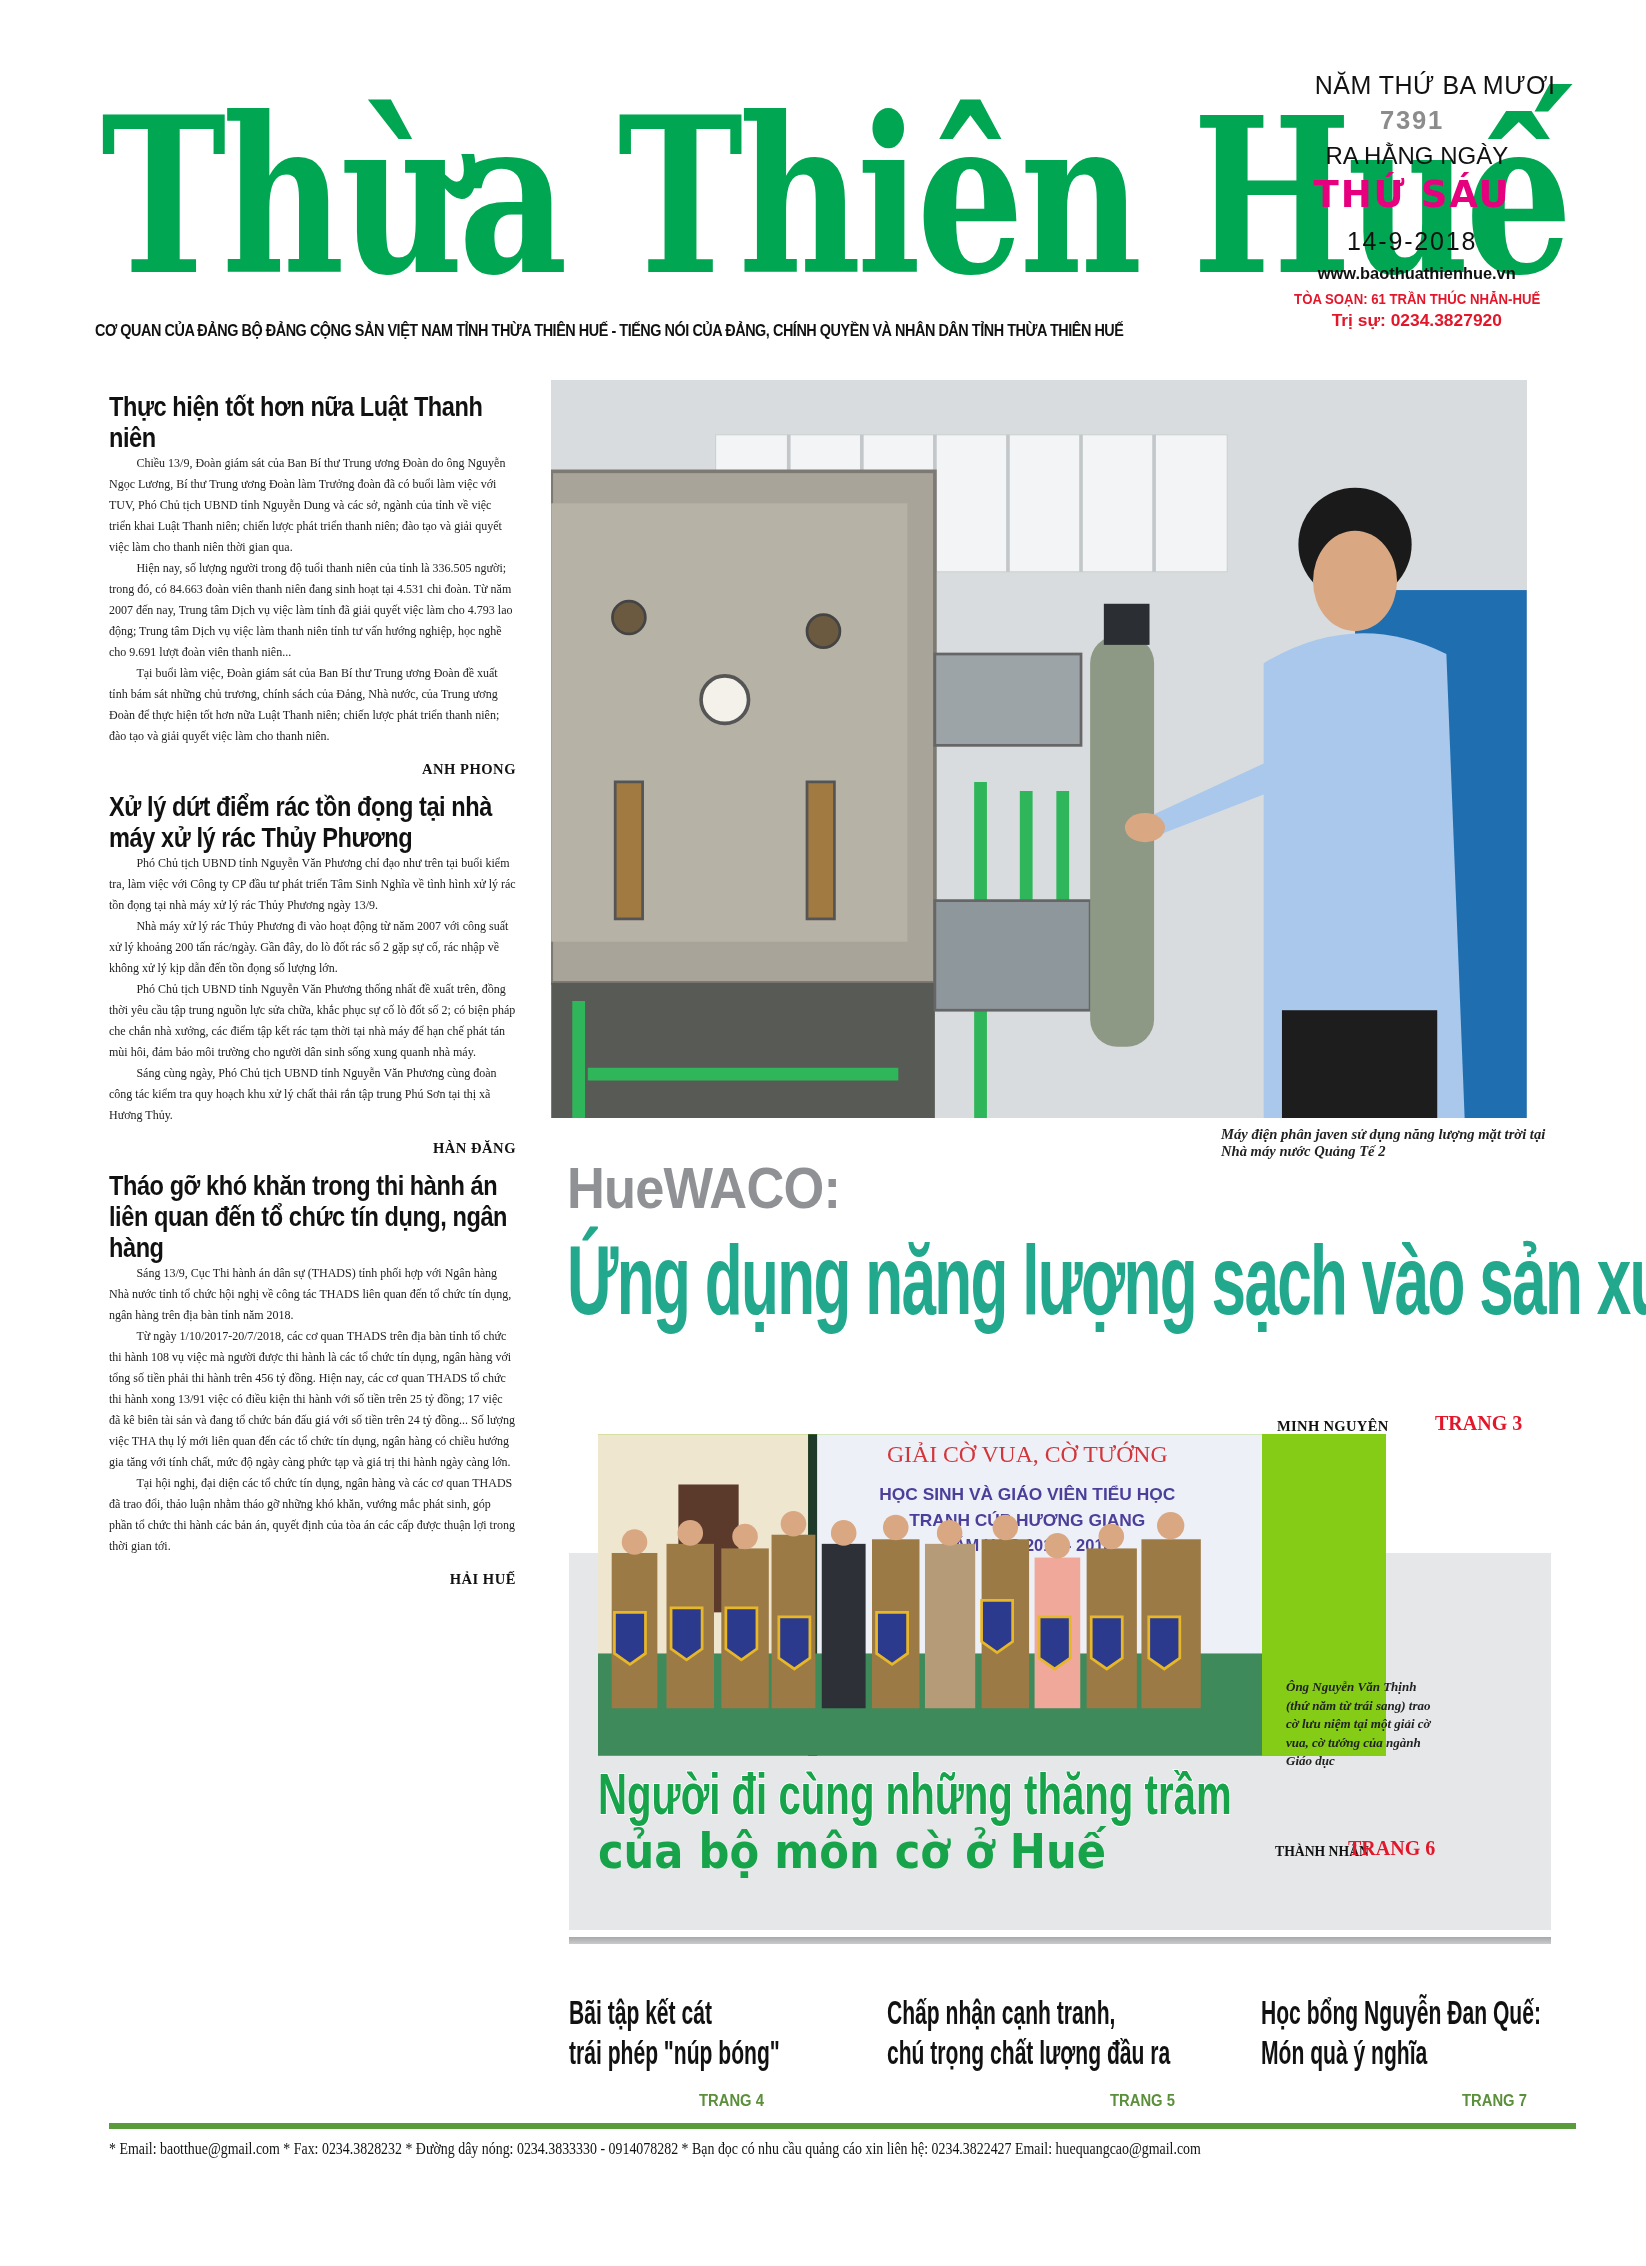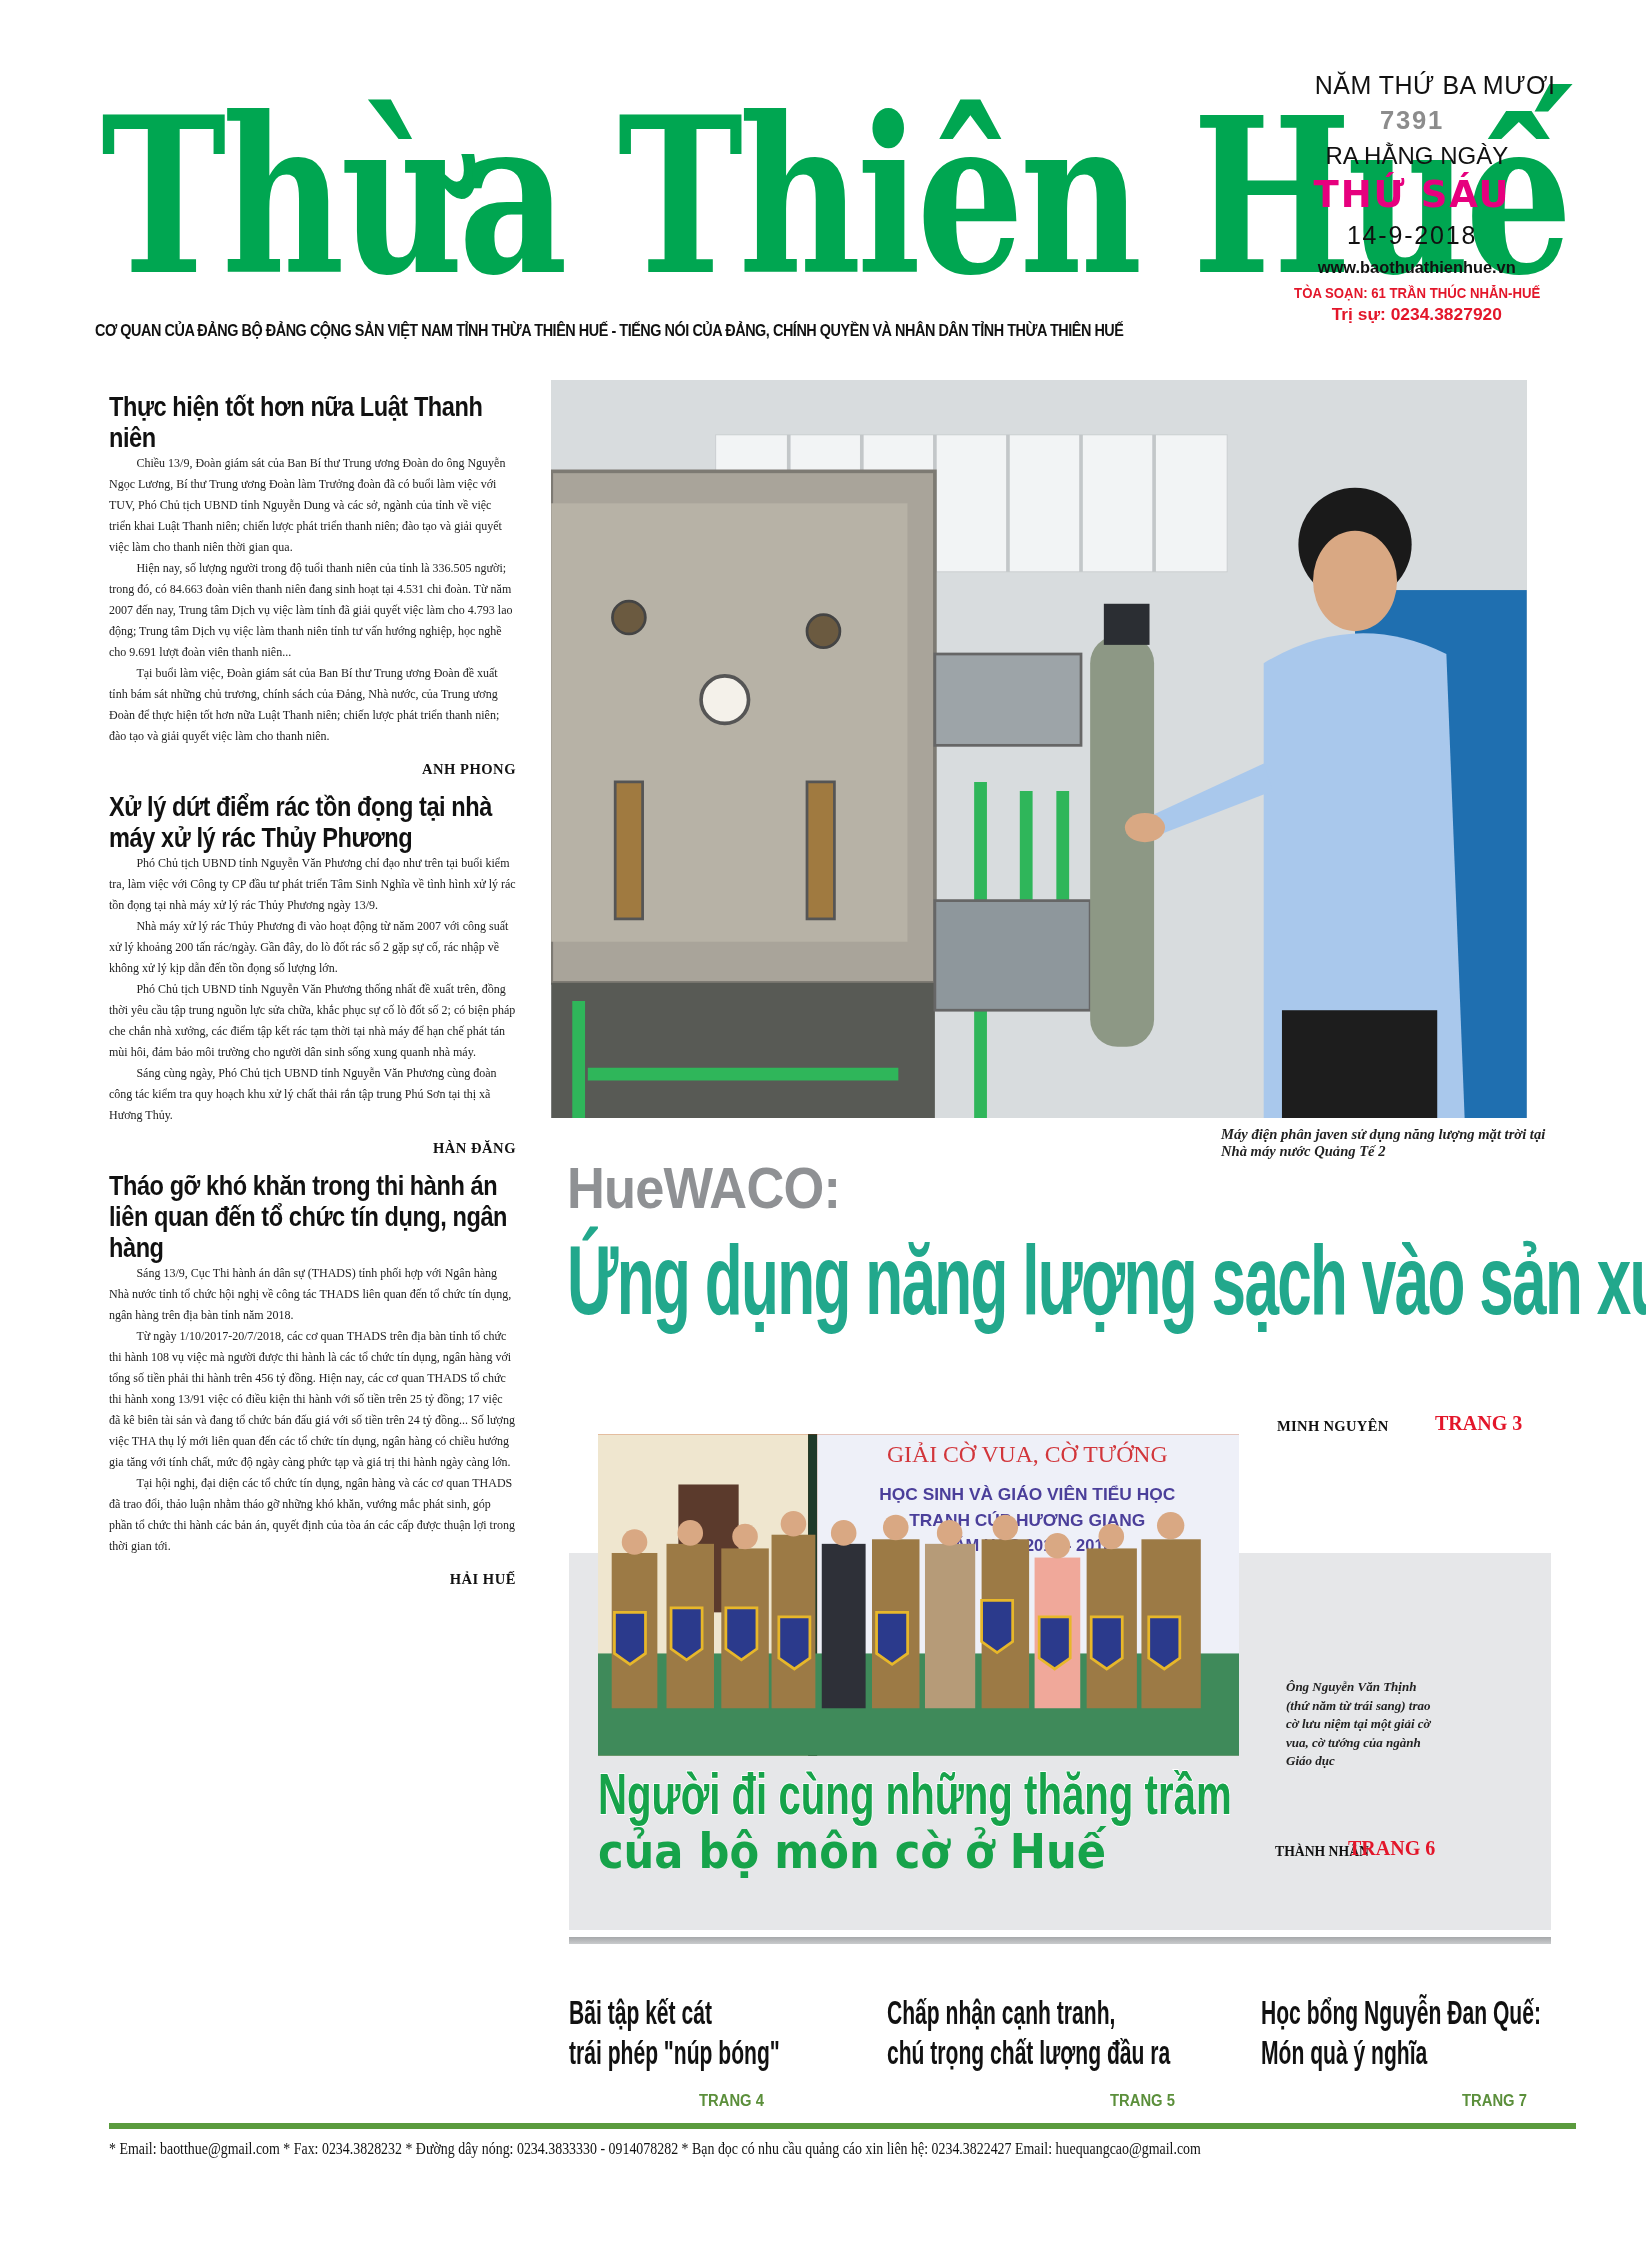--- a/index.html
+++ b/index.html
@@ -7,21 +7,21 @@
   .abs { position: absolute; }
 
   
   .masthead-title { left: 101px; top: 82px; width: 1170px; height: 228px; font-family: "DejaVu Serif", serif; font-weight: bold; color: #00a651; font-size: 216px; line-height: 228px; letter-spacing: -5.5px; transform: scaleX(0.78); transform-origin: left center; white-space: nowrap; }
   .tagline { left: 95px; top: 322px; width: 1188px; font-family: "Liberation Sans", sans-serif; font-weight: bold; font-size: 16px; letter-spacing: -0.5px; transform: scaleX(0.9); transform-origin: left center; white-space: nowrap; color: #111; }
   .info-box { left: 1275px; top: 71px; width: 311px; text-align: center; font-family: "Liberation Sans", sans-serif; }
   .info-year { font-size: 25px; color: #111; letter-spacing: 0.5px; margin-left: 9.1px; }
   .info-issue { font-size: 25.6px; font-weight: bold; color: #8c8c8c; margin-top: 5.5px; letter-spacing: 1.8px; margin-left: -37px; }
   .info-daily { font-size: 24px; color: #111; margin-top: 7.3px; margin-left: -27.4px; }
   .info-weekday { font-family: "DejaVu Sans", sans-serif; font-weight: bold; font-size: 37px; color: #e6007e; margin-top: 3.7px; letter-spacing: 1.8px; margin-left: -37px; }
-  .info-date { font-size: 25px; color: #111; margin-top: 5px; letter-spacing: 1.8px; margin-left: -37px; }
+  .info-date { font-size: 25px; color: #111; margin-top: 11px; letter-spacing: 1.8px; margin-left: -37px; }
   .info-web { font-size: 16.4px; font-weight: bold; color: #111; margin-top: 7.3px; margin-left: -27.4px; }
   .info-office { font-size: 15.5px; font-weight: bold; color: #e3162a; margin-top: 7.3px; margin-left: -27.4px; transform: scaleX(0.85); }
   .info-phone { font-size: 17.4px; font-weight: bold; color: #e3162a; margin-top: 1.8px; margin-left: -27.4px; }
 
   
   .leftcol { left: 109px; top: 391px; width: 407px; }
   .article { margin-bottom: 7.3px; }
   .art-title { font-family: "Liberation Sans", sans-serif; font-weight: bold; font-size: 27.4px; line-height: 31px; letter-spacing: -0.5px; transform: scaleX(0.86); transform-origin: left center; width: 475px; color: #111; }
   .art-body p { margin: 0; text-indent: 27.4px; font-size: 12px; line-height: 21px; text-align: left; color: #222; }
   .art-author { text-align: right; font-weight: bold; font-size: 14.6px; margin-top: 14px; margin-bottom: 12.8px; letter-spacing: 0.5px; }
@@ -31,21 +31,21 @@
   .photo-caption-1 { left: 1221px; top: 1126px; width: 338px; font-style: italic; font-weight: bold; font-size: 14.6px; line-height: 17.4px; color: #222; }
 
   .kicker { left: 567px; top: 1155px; font-family: "Liberation Sans", sans-serif; font-weight: bold; font-size: 57px; color: #8f9194; letter-spacing: -0.9px; transform: scaleX(0.92); transform-origin: left center; }
   .headline-main { left: 567px; top: 1211px; width: 1279px; font-family: "Liberation Sans", sans-serif; font-weight: bold; font-size: 99px; line-height: 137px; color: #22a88c; letter-spacing: -2.7px; transform: scaleX(0.627); transform-origin: left center; white-space: nowrap; }
   .byline-1 { left: 1277px; top: 1418px; font-weight: bold; font-size: 14.6px; letter-spacing: 0.3px; }
   .page-ref-1 { left: 1435px; top: 1412px; font-weight: bold; font-size: 20px; color: #e3162a; }
 
   
   .chess-bg { left: 569px; top: 1553px; width: 982px; height: 377px; background: #e6e7e9; }
   .chess-shadow { left: 569px; top: 1937px; width: 982px; height: 7.3px; background: linear-gradient(#a6a8aa, #c9cbcd); }
-  .chess-photo-box { left: 598px; top: 1434px; width: 641px; height: 322px; overflow: hidden; background: #c2410c; }
+  .chess-photo-box { left: 598px; top: 1434px; width: 788px; height: 322px; overflow: hidden; background: #84cc16; }
   .chess-caption { left: 1286px; top: 1678px; width: 146px; font-style: italic; font-weight: bold; font-size: 13px; line-height: 18.5px; color: #222; }
   .headline-chess-1 { left: 598px; top: 1762px; font-family: "Liberation Sans", sans-serif; font-weight: bold; font-size: 57px; line-height: 64px; color: #16a34a; transform: scaleX(0.705); transform-origin: left center; white-space: nowrap; -webkit-text-stroke: 1.8px #ffffff; paint-order: stroke fill; }
   .headline-chess-2 { left: 598px; top: 1826px; font-family: "DejaVu Sans", sans-serif; font-weight: bold; font-size: 48px; line-height: 51px; color: #16a34a; transform: scaleX(0.9); transform-origin: left center; white-space: nowrap; }
   .byline-2 { left: 1252px; top: 1844px; font-weight: bold; font-size: 13.7px; margin-left: 23px; }
   .page-ref-2 { left: 1348px; top: 1837px; font-weight: bold; font-size: 20px; color: #e3162a; }
 
   
   .teaser { top: 1992px; font-family: "Liberation Sans", sans-serif; font-weight: bold; font-size: 34px; line-height: 40px; color: #111; transform: scaleX(0.62); transform-origin: left top; white-space: nowrap; }
   .teaser-ref { font-family: "Liberation Sans", sans-serif; font-weight: bold; font-size: 17.4px; color: #5b8f3b; transform: scaleX(0.85); transform-origin: left top; }
 

